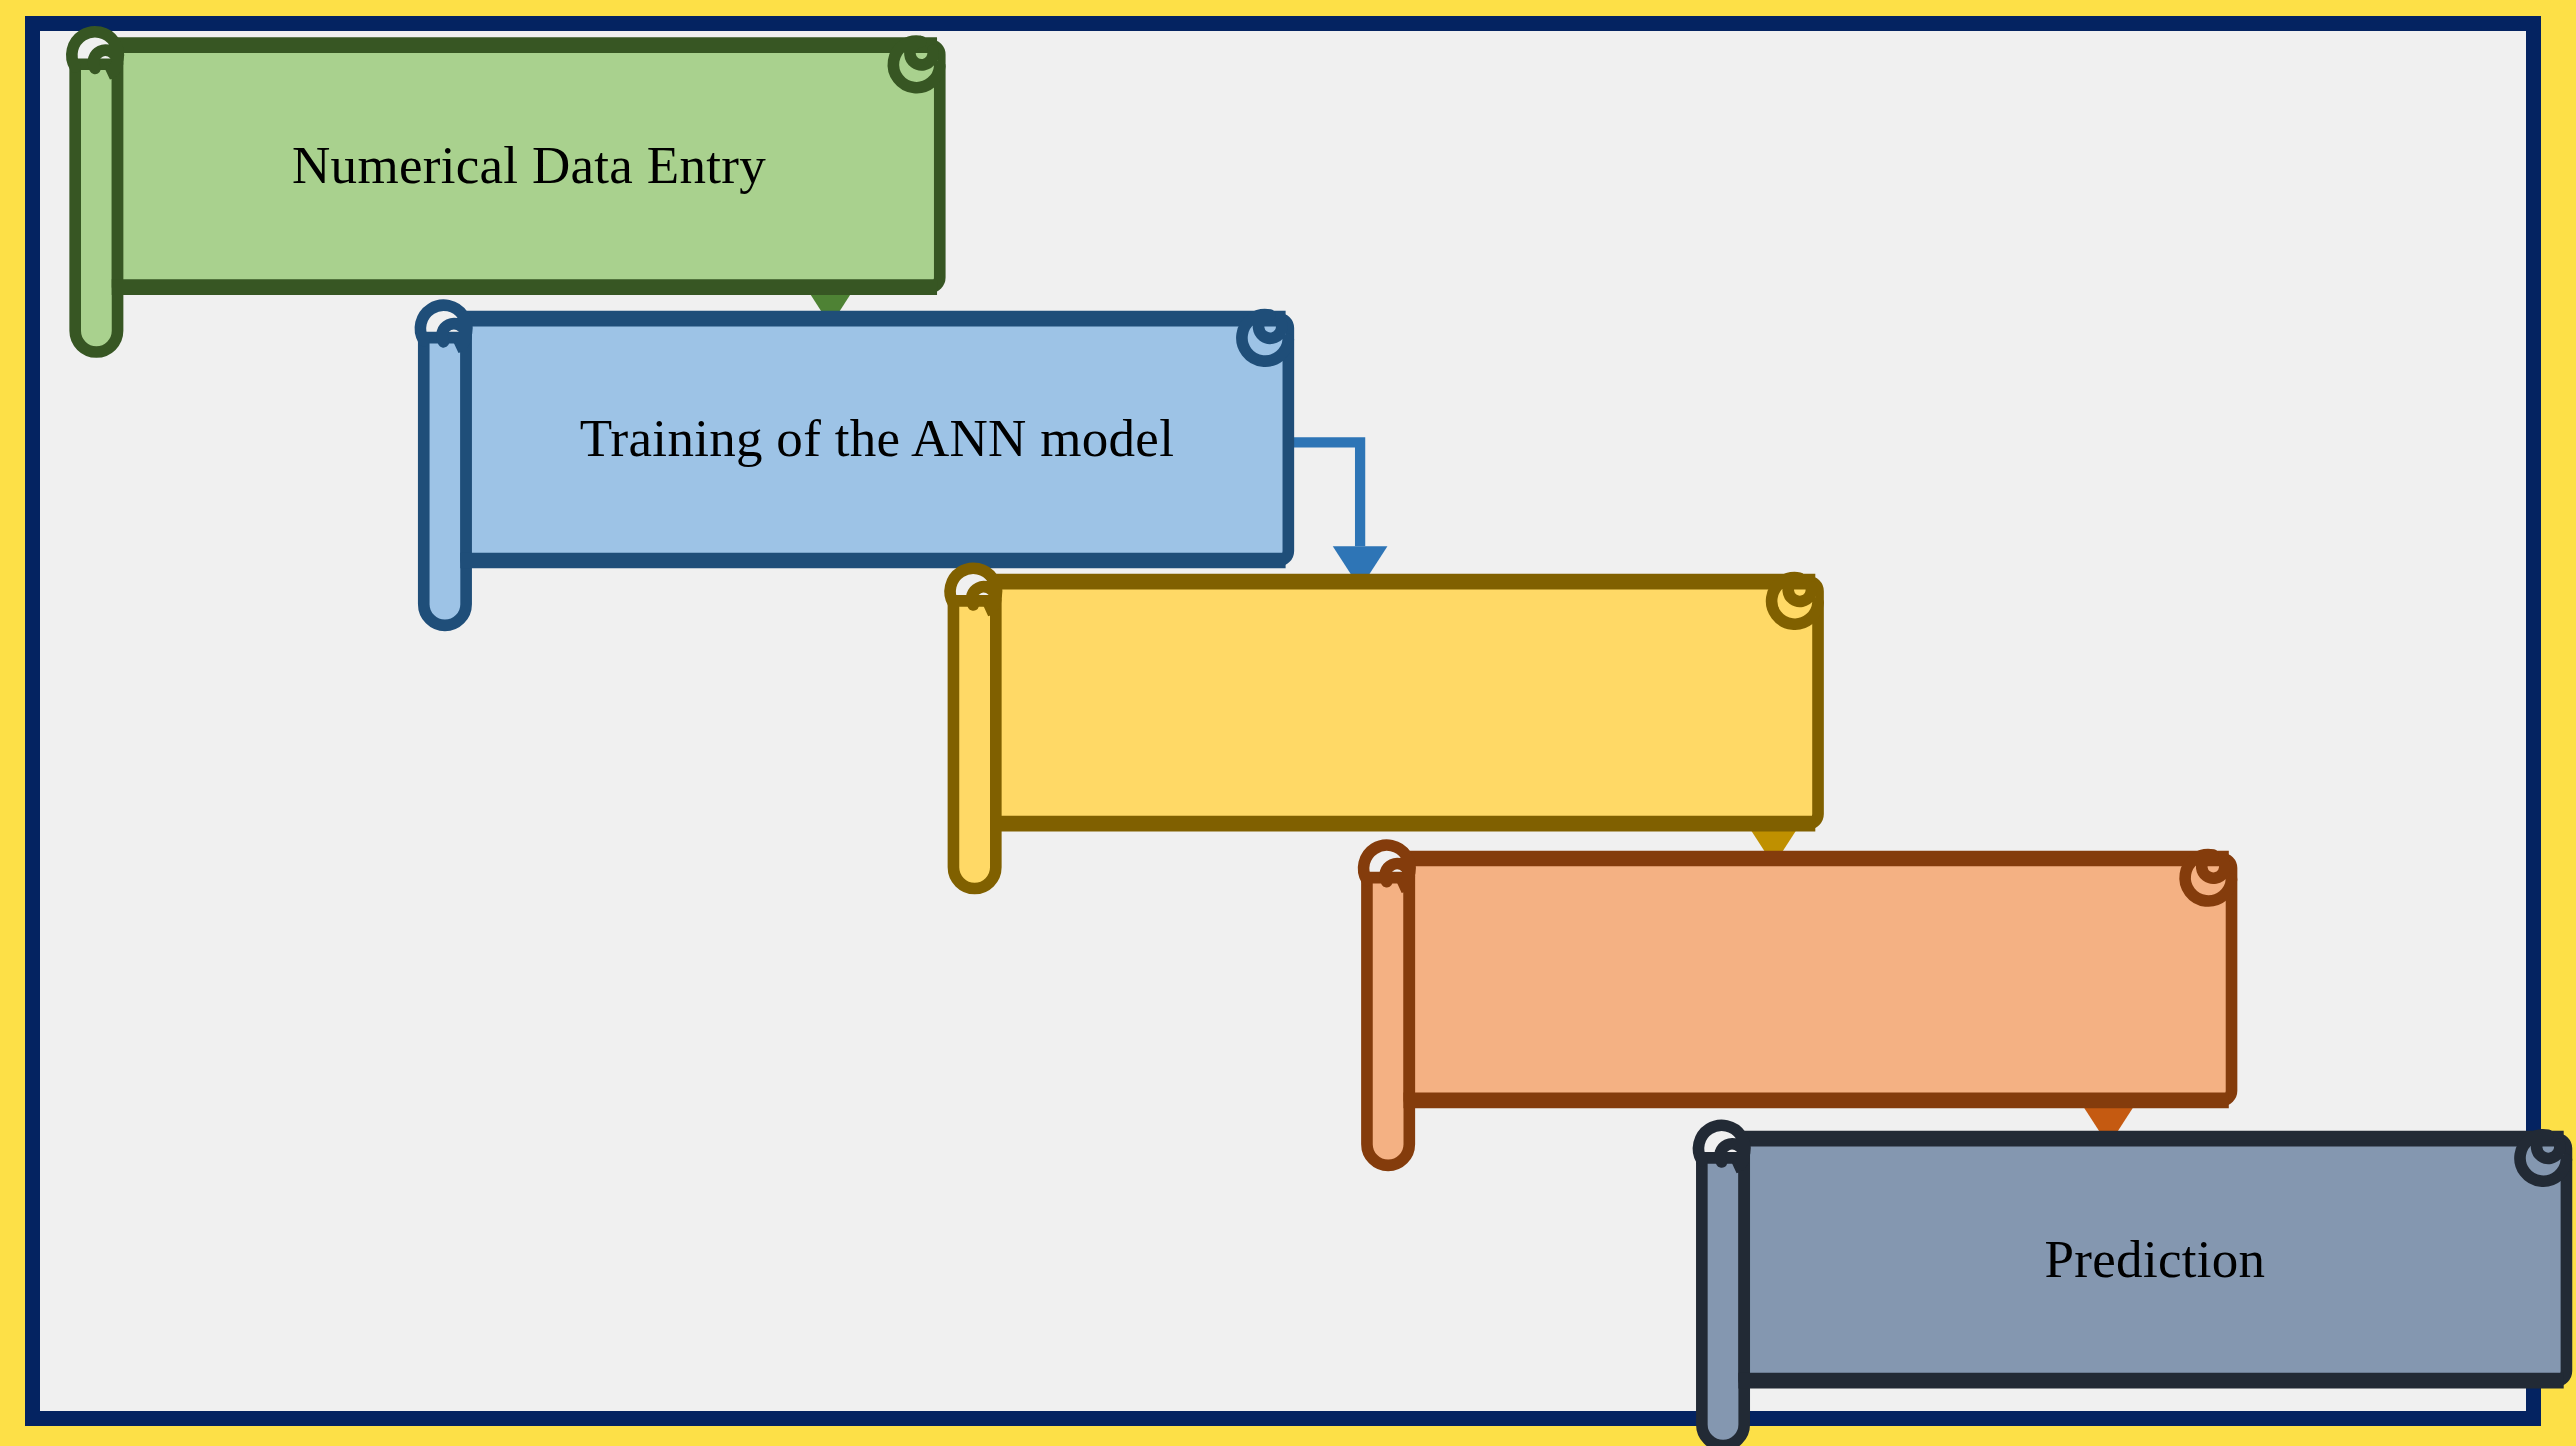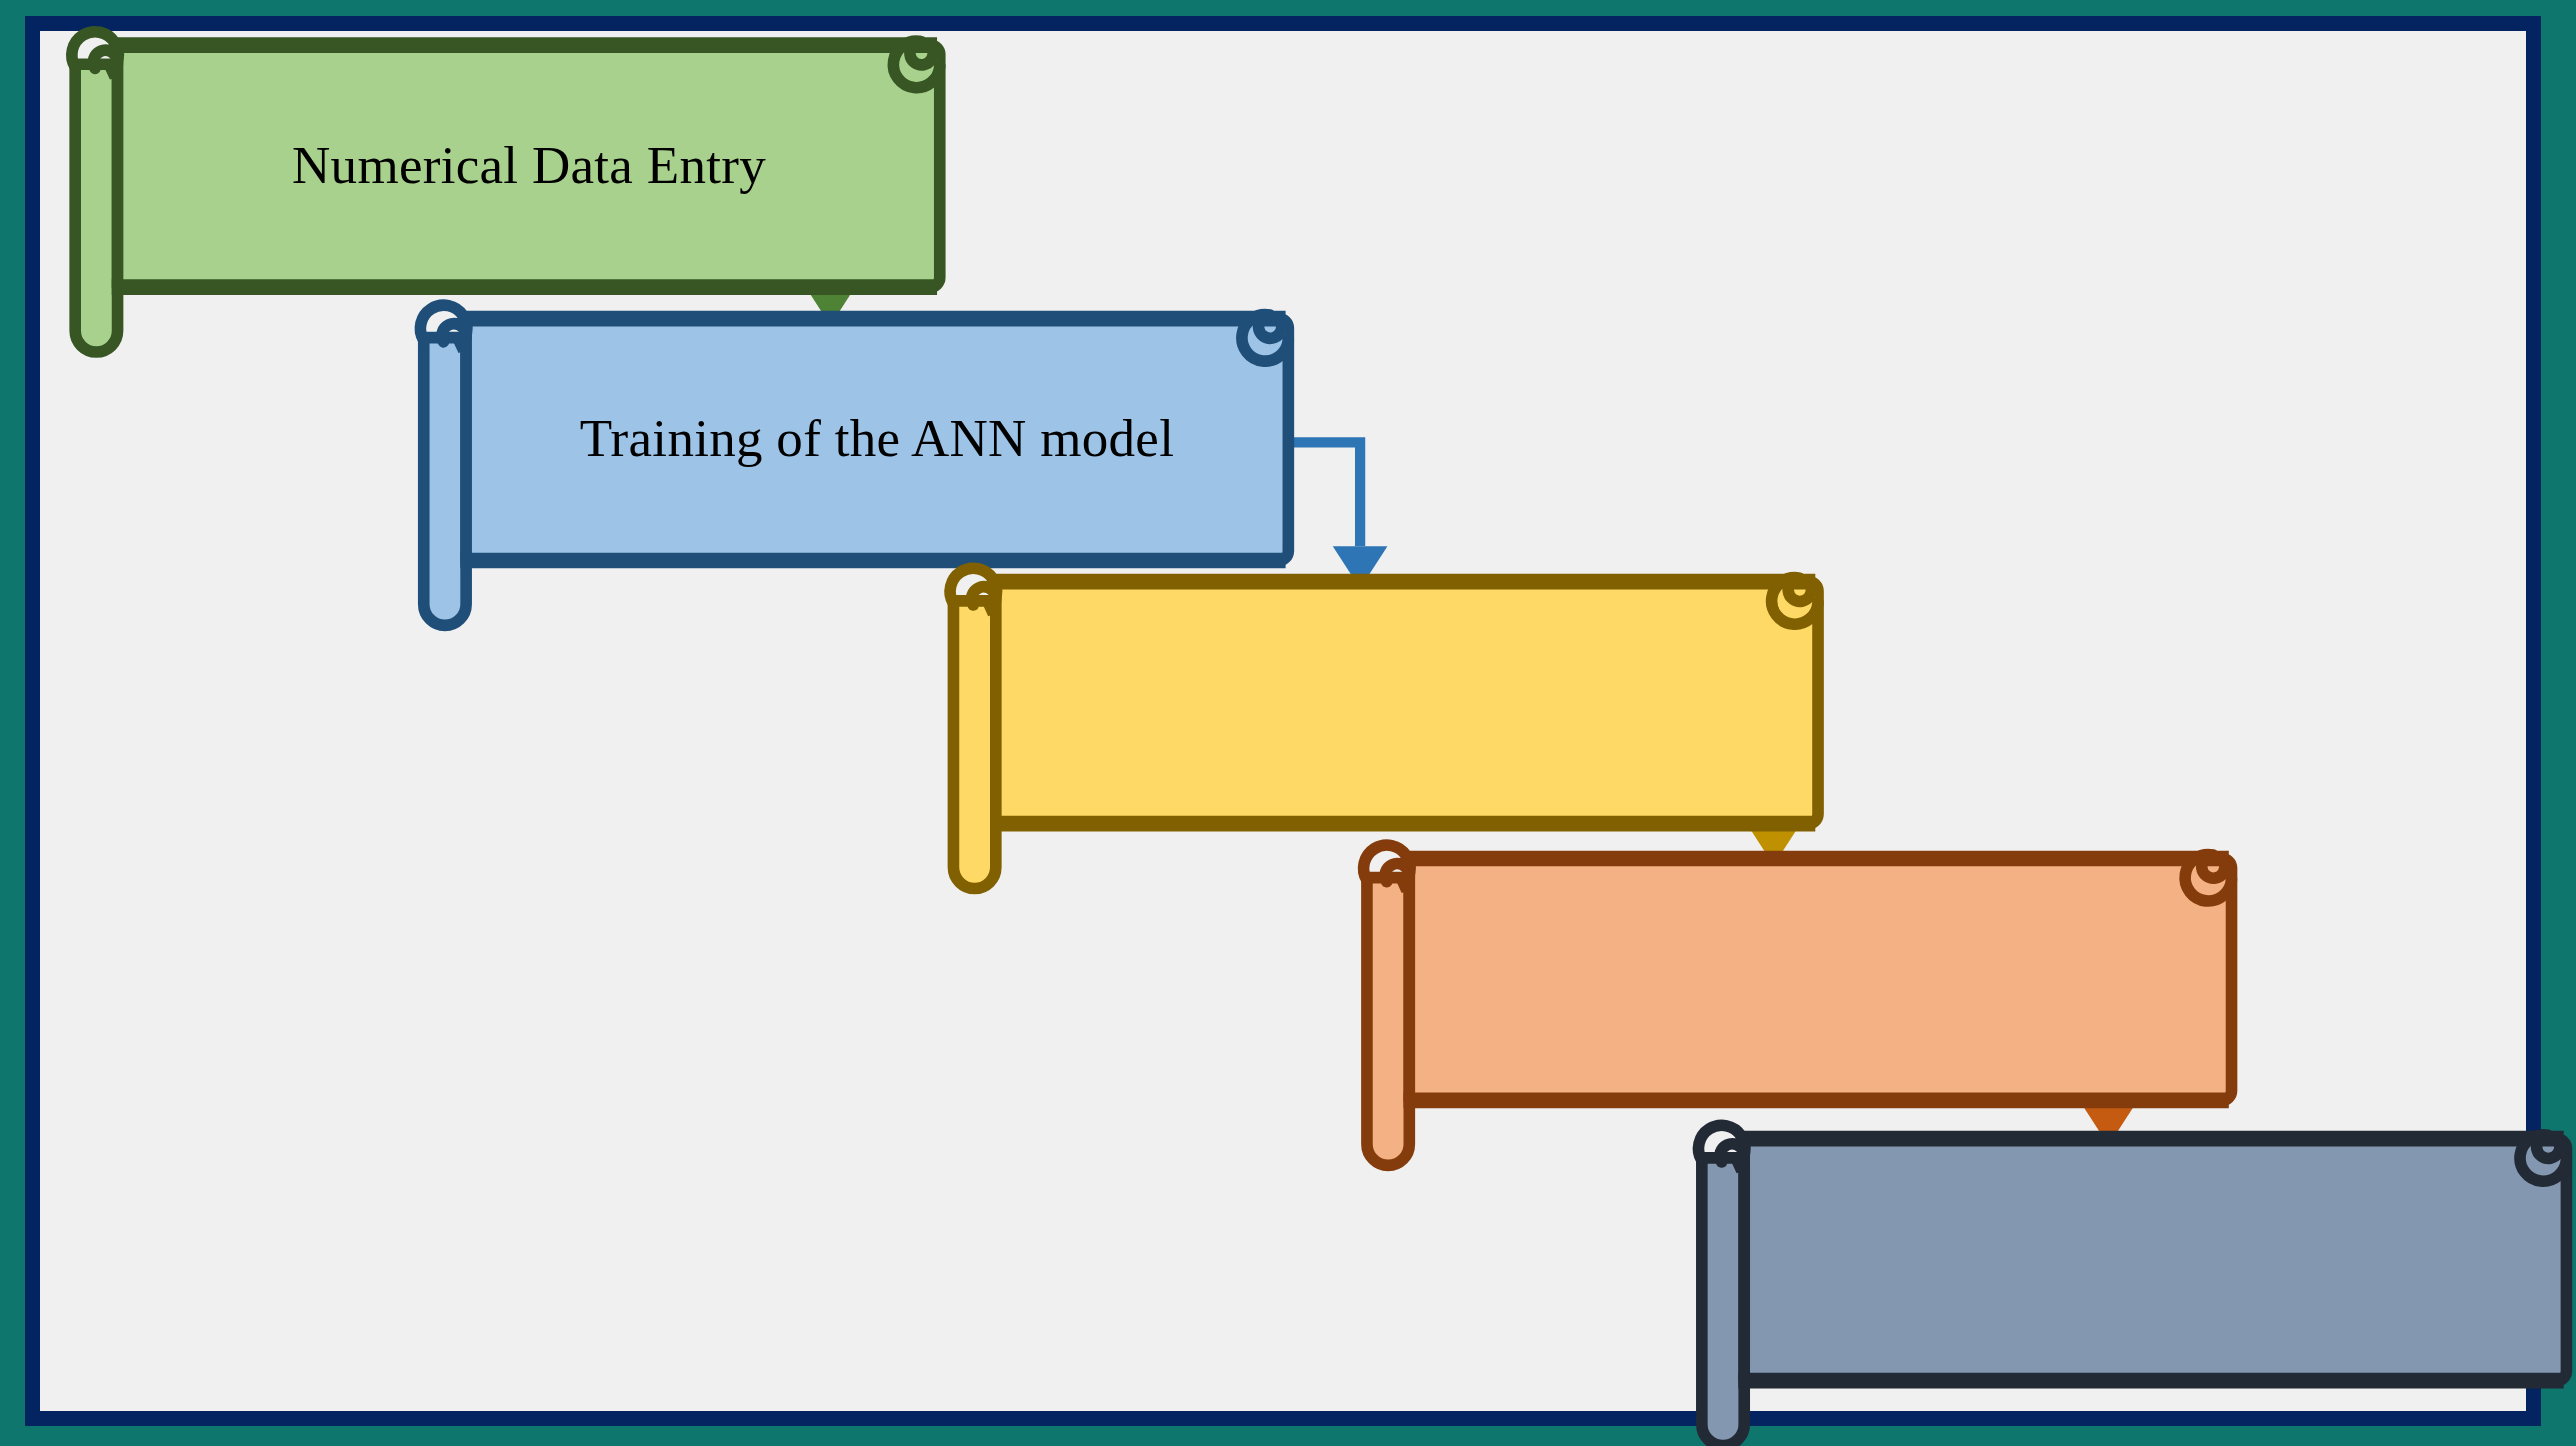--- a/index.html
+++ b/index.html
@@ -1,21 +1,21 @@
 <!DOCTYPE html>
 <html style="font-size:11px"><head>
 <meta charset="utf-8">
 <title>ANN Workflow Flowchart</title>
 <style>
   html,body{margin:0;padding:0;background:#ffffff;}
   body{font-family:"Liberation Serif", serif;}
   #stage{
     position:relative;
     width:2576px;height:1447px;
-    background:#0f766e;
+    background:#fde047;
     overflow:hidden;
   }
   
   #frame{
     position:absolute;
     left:24.6px; top:16.4px;
     width:2516px; height:1410px;
     border:15px solid #042361;
     background:#f0f0f0;
     box-sizing:border-box;
@@ -164,14 +164,15 @@
         A 34 34 0 1 1 2538.68 1708.2
         A 17.68 17.68 0 1 0 2518.96 1700.04" fill="none" stroke="#222A35" stroke-width="17" stroke-linecap="round"></path>
           <path d="M 3755 1696.6
         A 34 34 0 1 1 3727.8 1660.9
         A 17 17 0 1 0 3744.8 1673.48" fill="#8497B0" stroke="#222A35" stroke-width="17" stroke-linecap="round" stroke-linejoin="round"></path>
         </g>
       </svg>
   </div>
 <div class="node-label" style="left: 118px; top: 45px; width: 822px; height: 242px;">Numerical Data Entry</div>
     <div class="node-label" style="left: 466px; top: 318px; width: 822px; height: 242px; text-align: right;">Training of the ANN model</div>
+    <div class="node-label" style="left: 1744px; top: 1139px; width: 822px; height: 242px;">Prediction</div>
   </div>
 
 
 </body></html>

